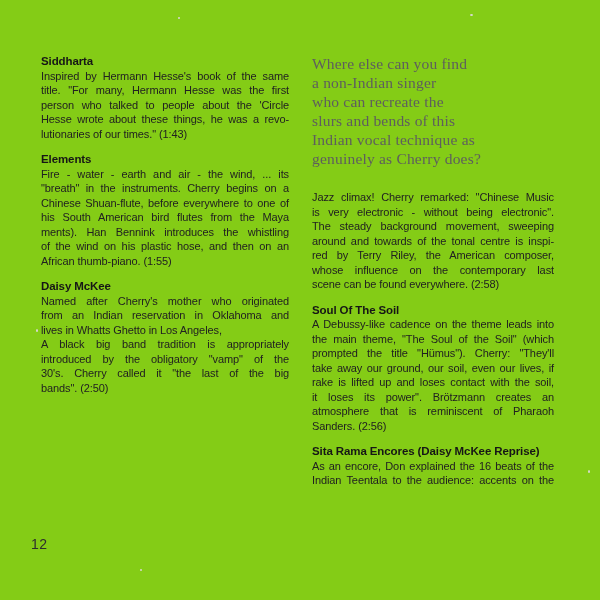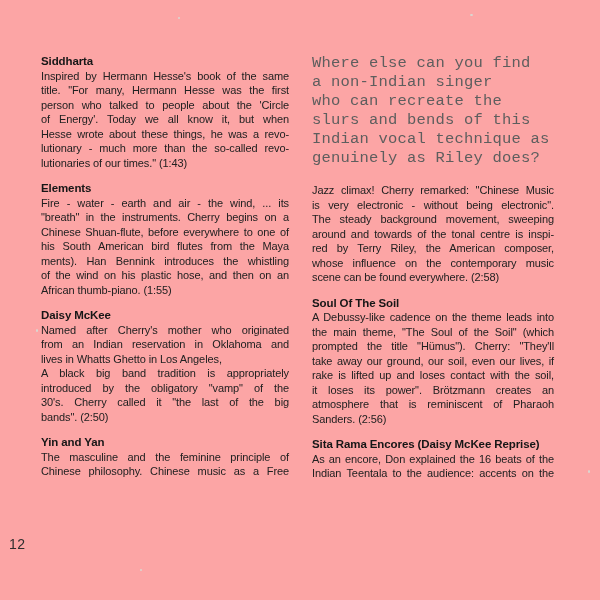--- a/index.html
+++ b/index.html
@@ -3,63 +3,61 @@
 <meta charset="utf-8">
 <style>
   html, body { margin: 0; padding: 0; }
   body {
     width: 600px; height: 600px;
     background: #fcfcfa;
     font-family: "Liberation Sans", sans-serif;
     position: relative;
     overflow: hidden;
   }
-  .page { position: absolute; inset: 0; background: #fca5a5; }
+  .page { position: absolute; inset: 0; background: #84cc16; }
   .col { position: absolute; top: 54px; }
   .col-left  { left: 41px;  width: 248px; }
   .col-right { left: 312px; width: 242px; }
   .section + .section { margin-top: 11px; }
   .heading {
     font-size: 11.5px; font-weight: bold; color: #161616;
     line-height: 14.5px; letter-spacing: -0.1px;
   }
   .heading .normal { font-weight: bold; }
   .line {
     font-size: 11px; line-height: 14.5px; color: #212121;
     letter-spacing: -0.1px; white-space: normal;
   }
   .jl { text-align: justify; text-align-last: justify; }
   .ll { text-align: left; }
   .pull-quote {
-    font-family: Liberation Mono, monospace;
+    font-family: Liberation Serif, serif;
     font-size: 15.5px; line-height: 19px; color: #5e5e5e;
-    margin-bottom: 15px; letter-spacing: 0.2px;
+    margin-bottom: 22px; letter-spacing: 0.2px;
   }
   .qline { white-space: pre; }
   .page-number {
-    position: absolute; left: 9px; top: 536px;
+    position: absolute; left: 31px; top: 536px;
     font-size: 14px; color: #2e2e2e; letter-spacing: 0.5px;
   }
   .speck { position: absolute; border-radius: 50%; background: #d9d9d3; }
 </style>
 </head>
 <body>
 
 <div class="page">
 
   <div class="col col-left">
 
     <div class="section">
       <div class="heading">Siddharta</div>
       <div class="line jl">Inspired by Hermann Hesse's book of the same</div>
       <div class="line jl">title. "For many, Hermann Hesse was the first</div>
       <div class="line jl">person who talked to people about the 'Circle</div>
-      <div class="line jl">of Energy'. Today we all know it, but when</div>
       <div class="line jl">Hesse wrote about these things, he was a revo-</div>
-      <div class="line jl">lutionary - much more than the so-called revo-</div>
       <div class="line ll">lutionaries of our times." (1:43)</div>
     </div>
 
     <div class="section">
       <div class="heading">Elements</div>
       <div class="line jl">Fire - water - earth and air - the wind, ... its</div>
       <div class="line jl">"breath" in the instruments. Cherry begins on a</div>
       <div class="line jl">Chinese Shuan-flute, before everywhere to one of</div>
       <div class="line jl">his South American bird flutes from the Maya</div>
       <div class="line jl">ments). Han Bennink introduces the whistling</div>
@@ -71,46 +69,41 @@
       <div class="heading">Daisy McKee</div>
       <div class="line jl">Named after Cherry's mother who originated</div>
       <div class="line jl">from an Indian reservation in Oklahoma and</div>
       <div class="line ll">lives in Whatts Ghetto in Los Angeles,</div>
       <div class="line jl">A black big band tradition is appropriately</div>
       <div class="line jl">introduced by the obligatory "vamp" of the</div>
       <div class="line jl">30's. Cherry called it "the last of the big</div>
       <div class="line ll">bands". (2:50)</div>
     </div>
 
-    <div class="section">
-      <div class="heading">Yin and Yan</div>
-      <div class="line jl">The masculine and the feminine principle of</div>
-      <div class="line jl">Chinese philosophy. Chinese music as a Free</div>
-    </div>
 
   </div>
 
   <div class="col col-right">
 
     <div class="pull-quote">
       <div class="qline">Where else can you find</div>
       <div class="qline">a non-Indian singer</div>
       <div class="qline">who can recreate the</div>
       <div class="qline">slurs and bends of this</div>
       <div class="qline">Indian vocal technique as</div>
-      <div class="qline">genuinely as Riley does?</div>
+      <div class="qline">genuinely as Cherry does?</div>
     </div>
 
     <div class="section">
       <div class="line jl">Jazz climax! Cherry remarked: "Chinese Music</div>
       <div class="line jl">is very electronic - without being electronic".</div>
       <div class="line jl">The steady background movement, sweeping</div>
       <div class="line jl">around and towards of the tonal centre is inspi-</div>
       <div class="line jl">red by Terry Riley, the American composer,</div>
-      <div class="line jl">whose influence on the contemporary music</div>
+      <div class="line jl">whose influence on the contemporary last</div>
       <div class="line ll">scene can be found everywhere. (2:58)</div>
     </div>
 
     <div class="section">
       <div class="heading">Soul Of The Soil</div>
       <div class="line jl">A Debussy-like cadence on the theme leads into</div>
       <div class="line jl">the main theme, "The Soul of the Soil" (which</div>
       <div class="line jl">prompted the title "Hümus"). Cherry: "They'll</div>
       <div class="line jl">take away our ground, our soil, even our lives, if</div>
       <div class="line jl">rake is lifted up and loses contact with the soil,</div>

